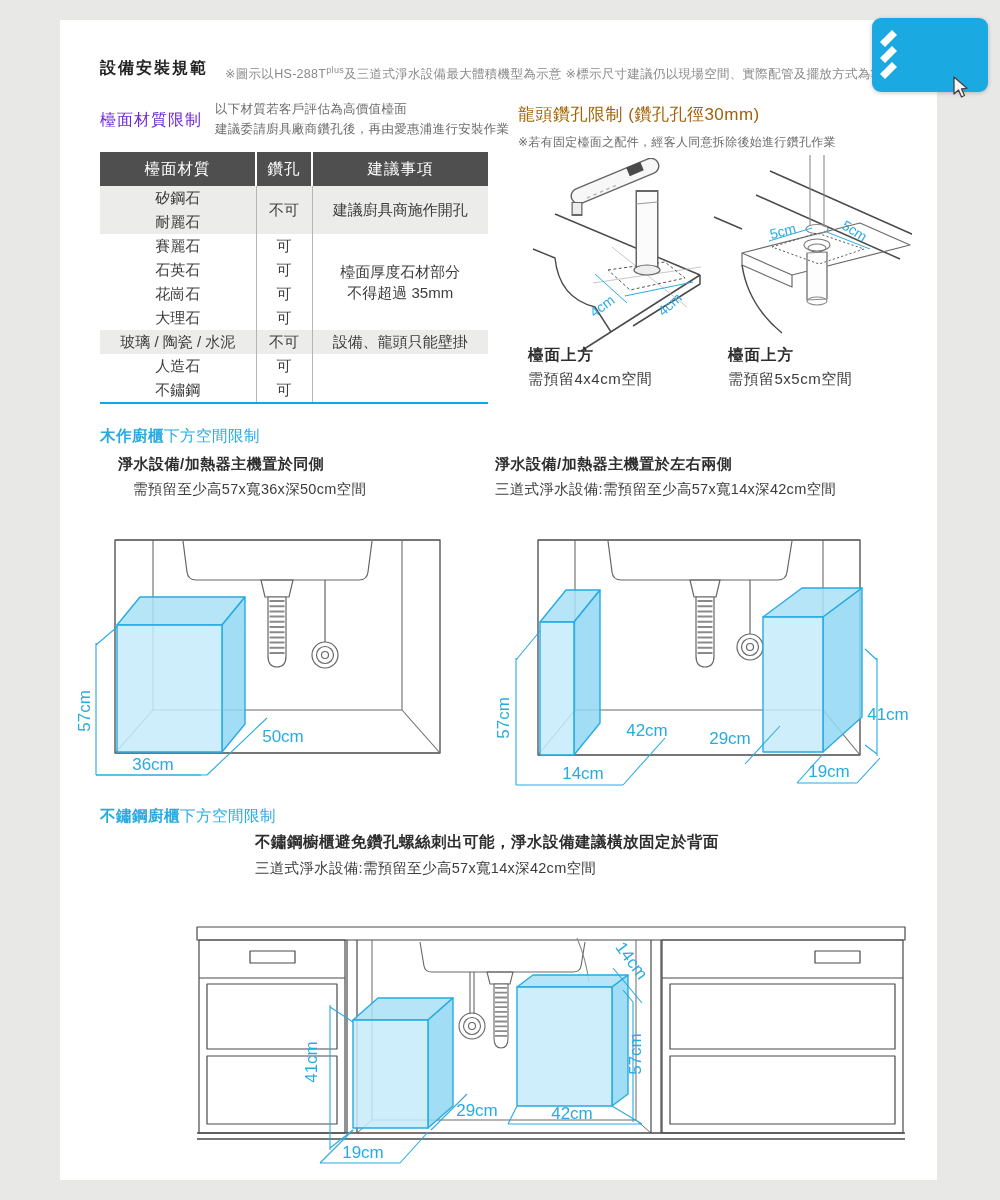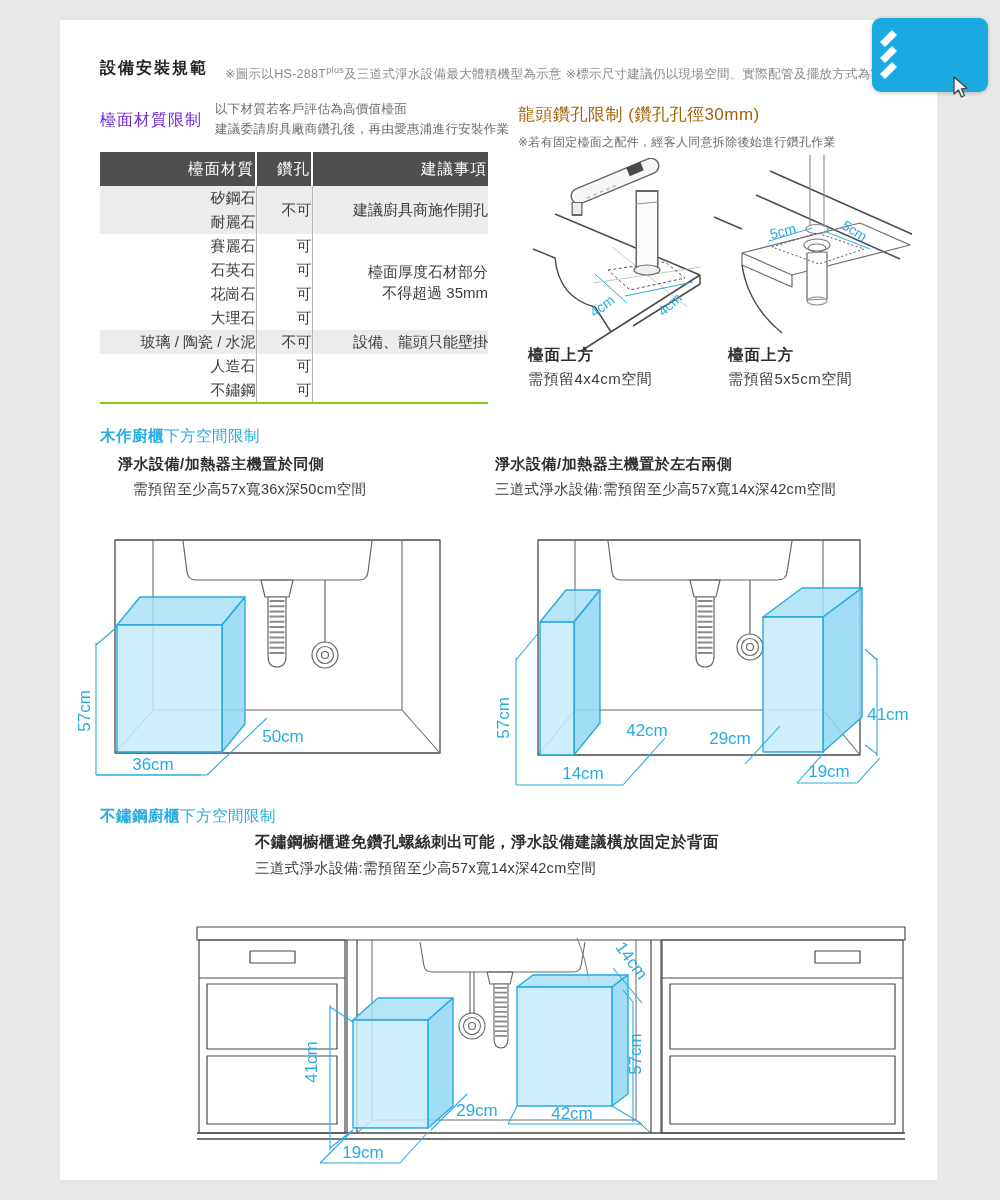--- a/index.html
+++ b/index.html
@@ -17,21 +17,21 @@
   .h1-blue{font-size:16px;color:#6d28d9;letter-spacing:1px;}
   .h2-blue{font-size:17px;color:#a16207;letter-spacing:0.5px;}
   .h3-blue{font-size:15.5px;color:#29abe2;letter-spacing:0.5px;}
   .h3-blue .b{font-weight:bold;}
   .subnote{font-size:12.5px;color:#6b6b6b;line-height:20px;letter-spacing:0.3px;}
   .blk-title{font-size:15px;font-weight:bold;color:#2e2e2e;letter-spacing:0.5px;}
   .blk-line{font-size:14.5px;color:#3c3c3c;letter-spacing:0.3px;}
   .cap-title{font-size:15.5px;font-weight:bold;color:#2e2e2e;letter-spacing:1px;}
   .cap-text{font-size:15px;color:#3c3c3c;letter-spacing:0.5px;}
   
-  table.mat{border-collapse:collapse;table-layout:fixed;width:388px;font-size:15px;color:#3c3c3c;text-align:right;border-bottom:2px solid #84cc16;}
+  table.mat{border-collapse:collapse;table-layout:fixed;width:388px;font-size:15px;color:#3c3c3c;text-align:center;border-bottom:2px solid #0ea5e9;}
   table.mat th{background:#4f4f4f;color:#fff;font-weight:normal;height:32px;font-size:15.5px;letter-spacing:1px;}
   table.mat th + th{border-left:2px solid #fff;}
   table.mat td{height:24px;padding:0;line-height:24px;}
   table.mat td.c2,table.mat td.c3{border-left:1px solid #b5b5b5;}
   table.mat tr.band td{background:#ececea;}
   table.mat .advice2{line-height:21px;font-size:15px;}
   
   .badge{position:absolute;left:872px;top:18px;width:116px;height:74px;background:#1ba9e1;border-radius:9px;box-shadow:0 1px 4px rgba(0,0,0,.22);}
   .badge .txt{position:absolute;left:30px;top:6px;width:84px;text-align:center;color:#fff;}
   .badge .brand{font-size:19px;font-weight:bold;font-style:italic;letter-spacing:1px;line-height:24px;}

